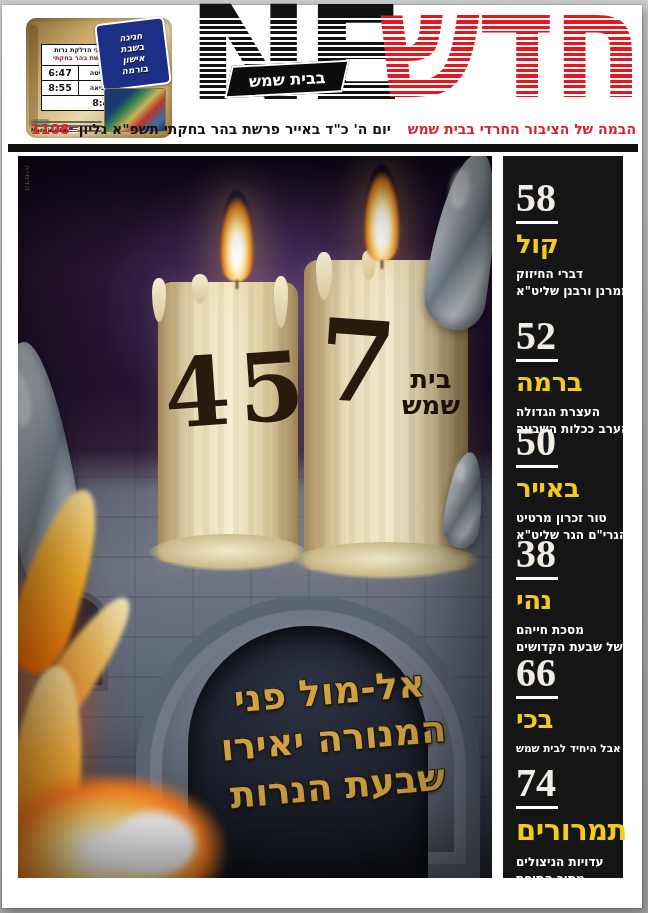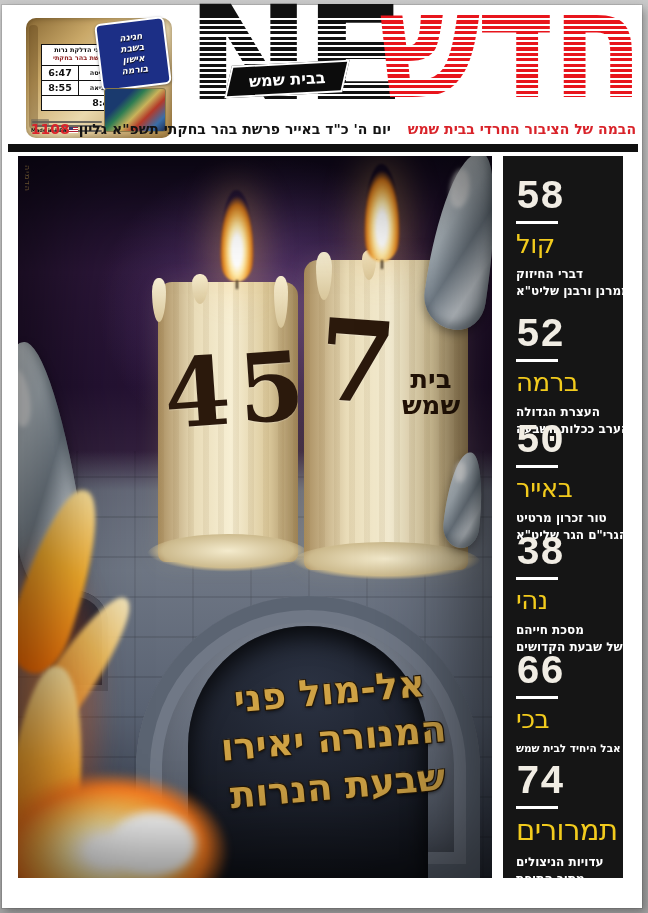--- a/index.html
+++ b/index.html
@@ -163,23 +163,23 @@
 
   
   .sidebar{position:absolute;left:501px;top:151px;width:120px;height:722px;background:#151515;}
   .s-item{position:absolute;left:13px;text-align:left;}
   .s-item:nth-child(1){top:22px;}
   .s-item:nth-child(2){top:160px;}
   .s-item:nth-child(3){top:266px;}
   .s-item:nth-child(4){top:378px;}
   .s-item:nth-child(5){top:497px;}
   .s-item:nth-child(6){top:607px;}
-  .s-num{font-family:Liberation Mono, monospace;font-weight:bold;font-size:40px;line-height:1;color:#f1ede4;}
+  .s-num{font-family:Liberation Serif, serif;font-weight:bold;font-size:40px;line-height:1;color:#f1ede4;}
   .s-rule{width:42px;height:3px;background:#fff;margin:3px 0 7px;}
-  .s-title{font-weight:normal;font-size:26px;line-height:1;letter-spacing:-.5px;color:#f2cb1d;margin-bottom:9px;direction:rtl;display:inline-block;}
+  .s-title{font-weight:bold;font-size:26px;line-height:1;letter-spacing:-.5px;color:#f2cb1d;margin-bottom:9px;direction:rtl;display:inline-block;}
   .s-sub{font-weight:bold;font-size:12px;line-height:1.45;color:#fff;direction:rtl;text-align:left;white-space:nowrap;}
   .s-item:nth-child(5) .s-sub{font-size:10.5px;}
   .s-item:nth-child(6) .s-title{font-size:29px;}
 </style>
 </head>
 <body>
 
 <div class="page">
 
   <div class="adbox">

